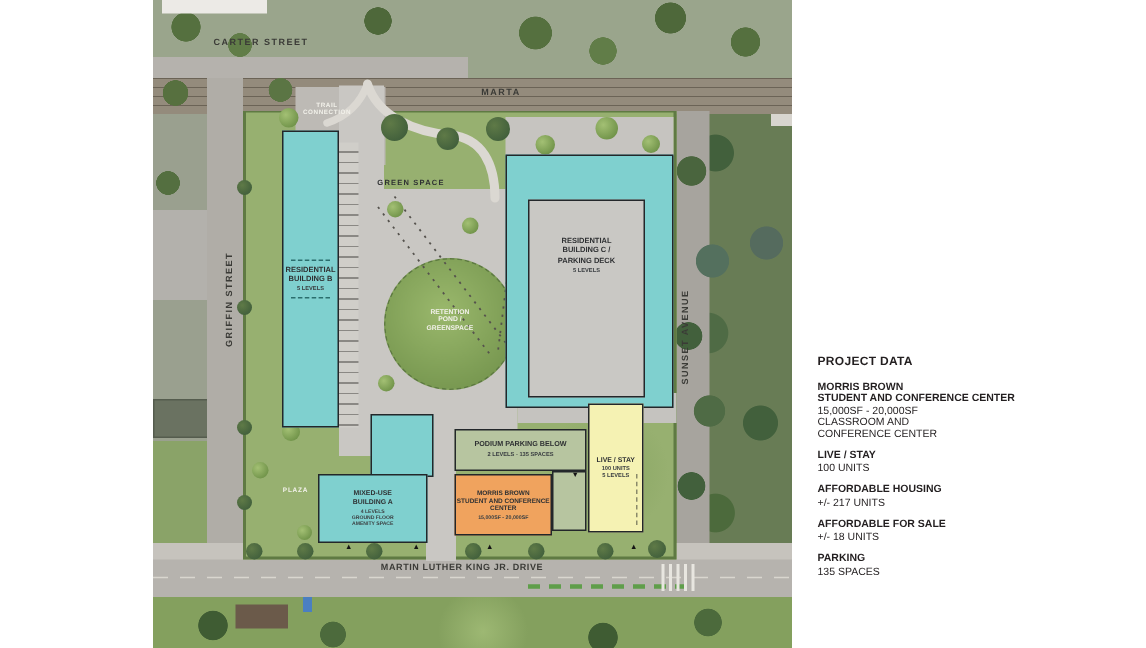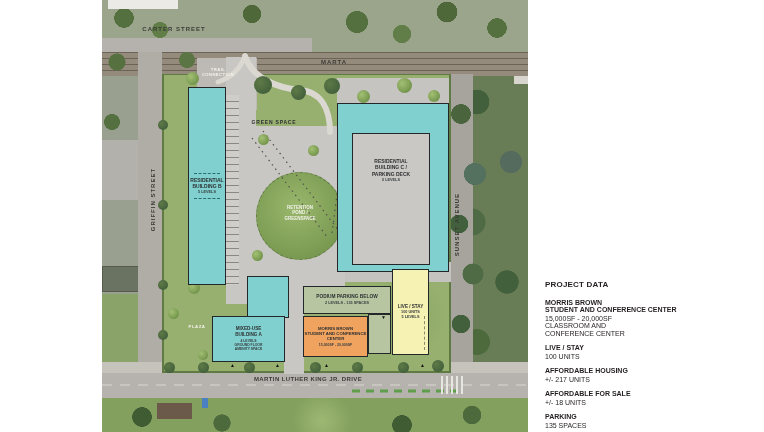--- a/index.html
+++ b/index.html
@@ -60,21 +60,21 @@
     radial-gradient(circle 40px at 60px 40px,#a6bd7e 0%,transparent 70%),
     radial-gradient(circle 50px at 200px 60px,#8aa763 0%,transparent 70%),
     radial-gradient(circle 45px at 120px 200px,#a2b978 0%,transparent 70%),
     radial-gradient(circle 60px at 240px 240px,#88a562 0%,transparent 70%);
     border:2px solid #5f7a43;border-top-width:1px;box-sizing:border-box;}
   .stalls{background-image:repeating-linear-gradient(to bottom,transparent 0 6px,#8a8884 6px 7px);}
   .retention{border-radius:50%;border:1px dashed #5d7a40;
     background-image:radial-gradient(circle at 45% 40%,#9ab86c 0%,#76964f 80%);box-sizing:border-box;}
   
   .panel{position:absolute;left:545px;top:236px;width:210px;color:#231f20;}
-  .pd-title{font-size:8px;font-weight:bold;letter-spacing:.2px;margin-bottom:10px;margin-top:44px;}
+  .pd-title{font-size:8px;font-weight:bold;letter-spacing:.2px;margin-bottom:10px;}
   .pd-sec{margin-bottom:7px;font-size:7px;line-height:1.07;}
   .pd-h{font-weight:bold;white-space:pre-line;}
   .pd-b{white-space:pre-line;margin-top:1px;}
 </style>
 </head>
 <body>
 
 <div class="stage">
 
   <div class="plan">

